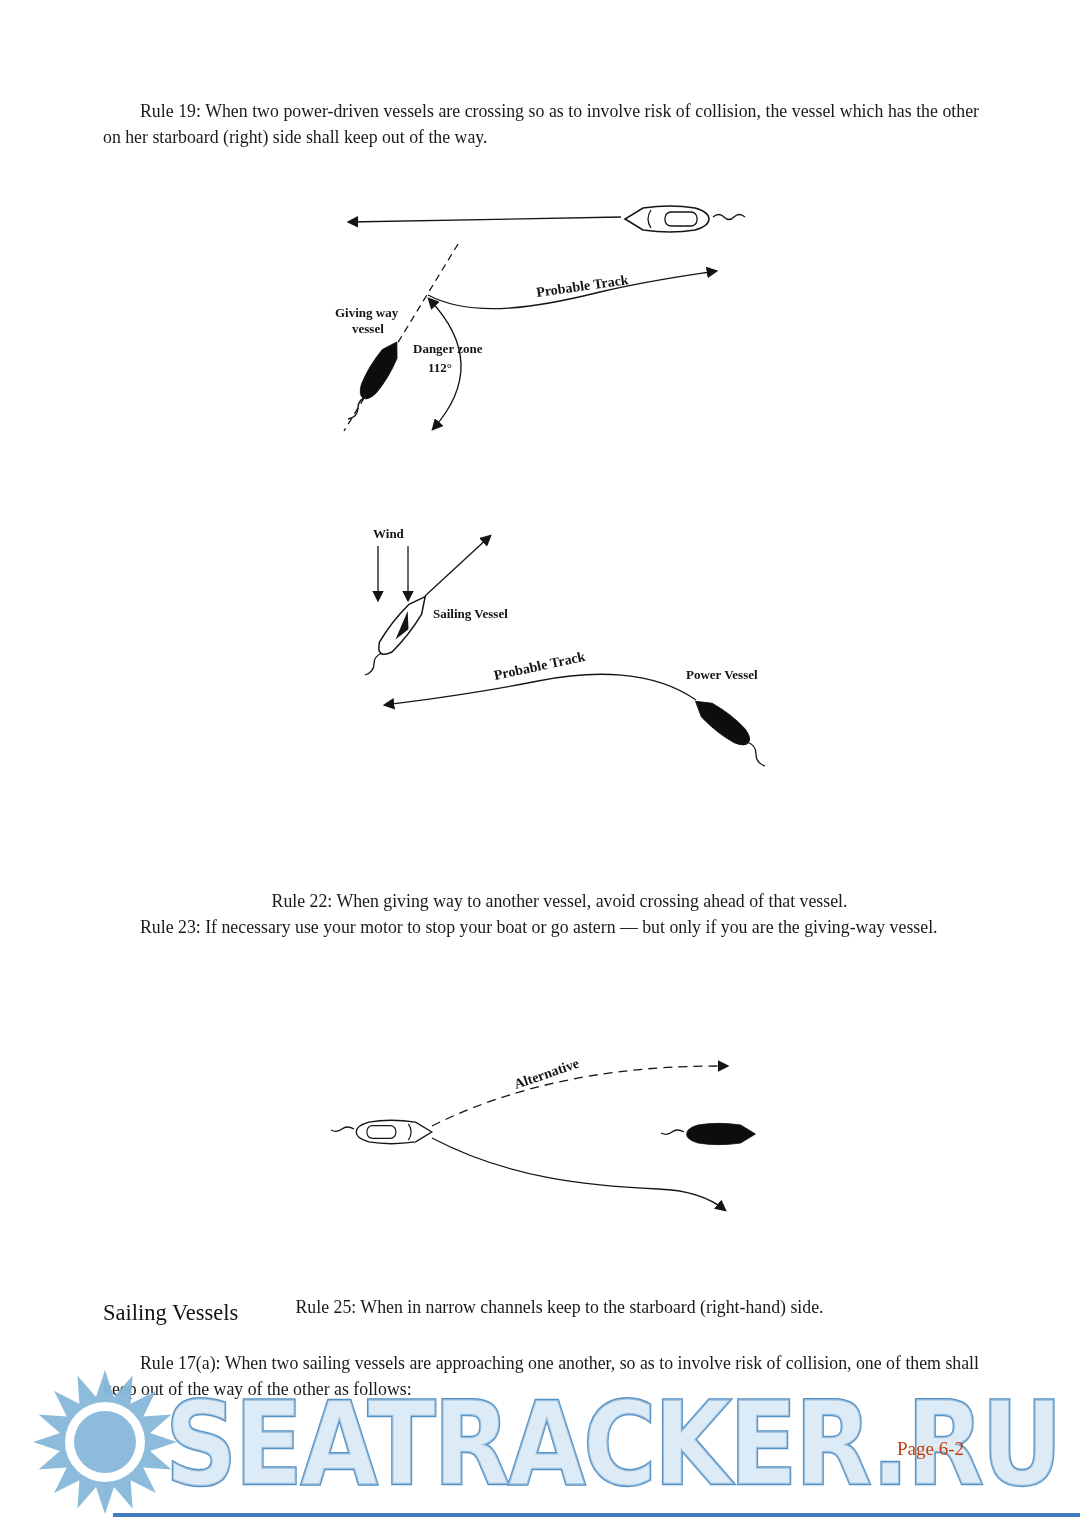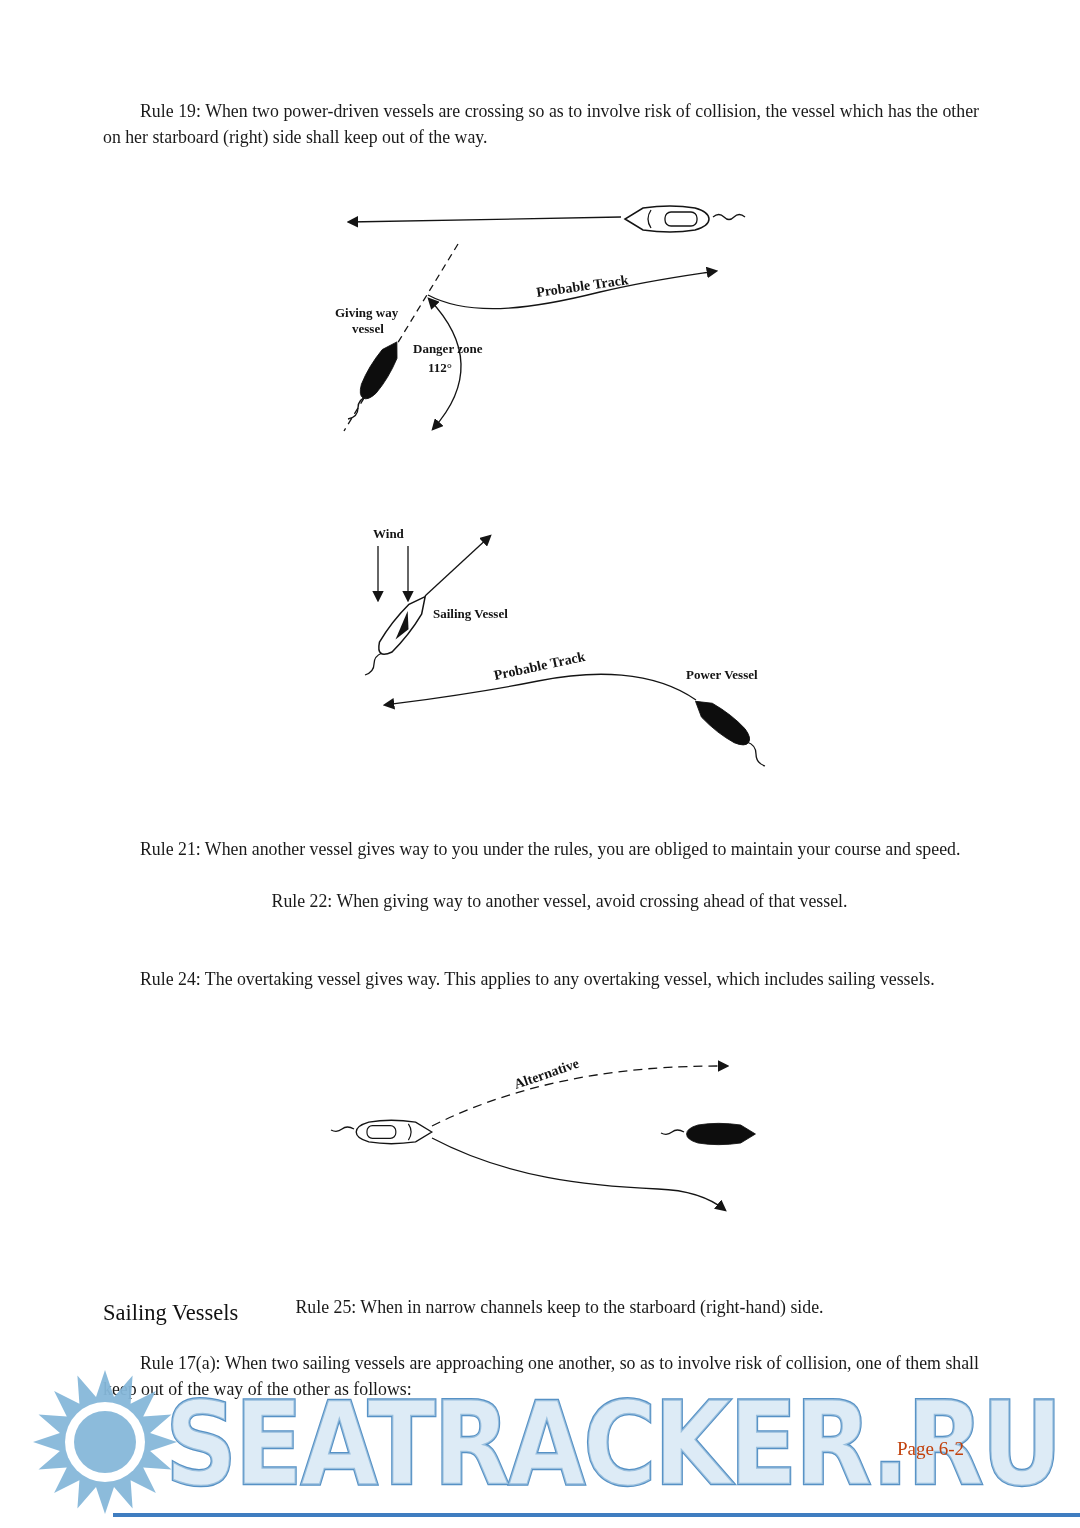--- a/index.html
+++ b/index.html
@@ -110,23 +110,22 @@
     <path class="thin" d="M353,182 C310,152 250,152 195,163 C130,176 80,182 42,187" marker-end="url(#ar2)"></path>
     <text class="dlabel lg" transform="translate(152,162) rotate(-12)">Probable Track</text>
 
     <g transform="translate(379,204) rotate(-142) scale(0.8)">
       <path class="fillb" d="M42,0 L24,-11 Q-4,-15 -28,-11 Q-42,-7 -42,0 Q-42,7 -28,11 Q-4,15 24,11 Z"></path>
     </g>
     <path class="thin" d="M404,224 q9,3 9,12 q0,9 9,12"></path>
     <text class="dlabel" x="343" y="161">Power Vessel</text>
   </svg>
 
-  <p class="rule" style="top:836px">Rule 21: When another vessel gives way to you under the rules, you are obliged to maintain your course and speed.</p>
   <p class="rule single" style="top:888px">Rule 22: When giving way to another vessel, avoid crossing ahead of that vessel.</p>
-  <p class="rule" style="top:966px">Rule 24: The overtaking vessel gives way. This applies to any overtaking vessel, which includes sailing vessels.</p>
+  <p class="rule" style="top:914px">Rule 23: If necessary use your motor to stop your boat or go astern — but only if you are the giving-way vessel.</p>
 
   <svg class="diagram" style="left:328px; top:1043px" width="432" height="185" viewBox="0 0 432 185">
     <defs>
       <marker id="ar3" viewBox="0 0 10 10" markerWidth="9" markerHeight="9" refX="8" refY="5" orient="auto-start-reverse">
         <path d="M0,0 L10,5 L0,10 z" fill="#141414"></path>
       </marker>
     </defs>
 
     <g transform="translate(66,89) scale(0.9)">
       <path class="stroke" d="M42,0 L24,-11 Q-4,-15 -28,-11 Q-42,-7 -42,0 Q-42,7 -28,11 Q-4,15 24,11 Z" fill="#ffffff"></path>

